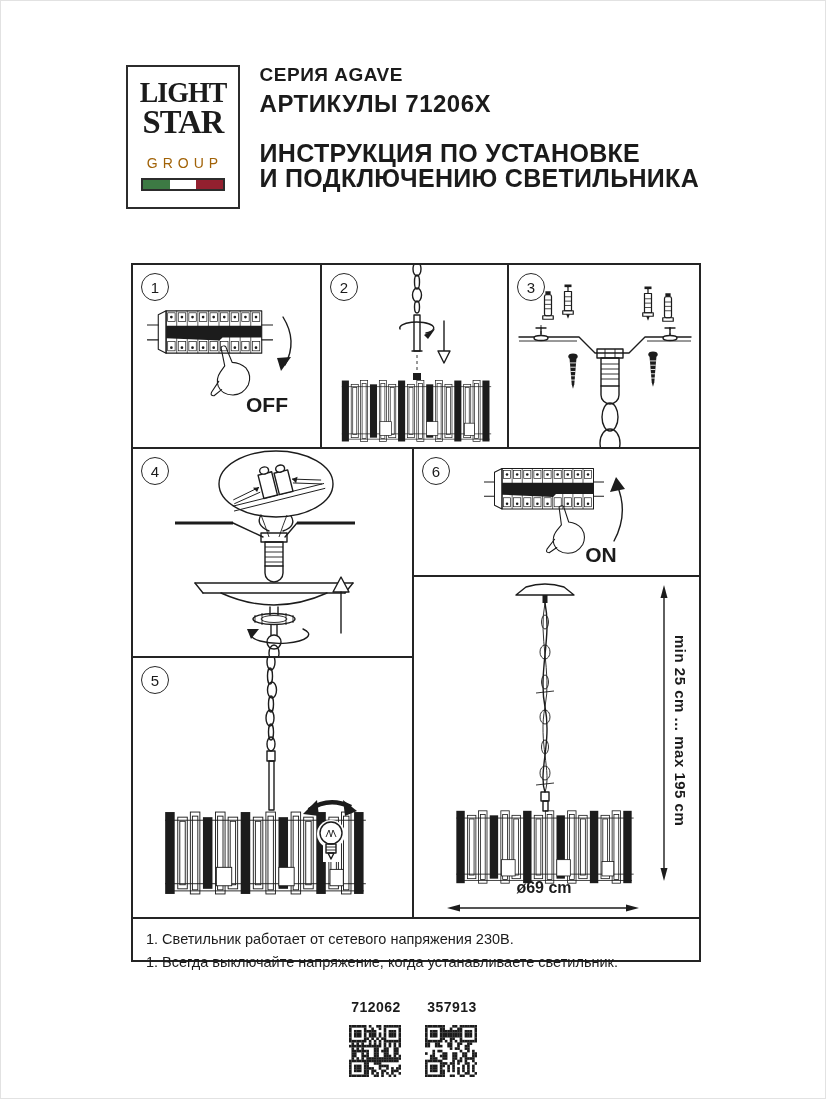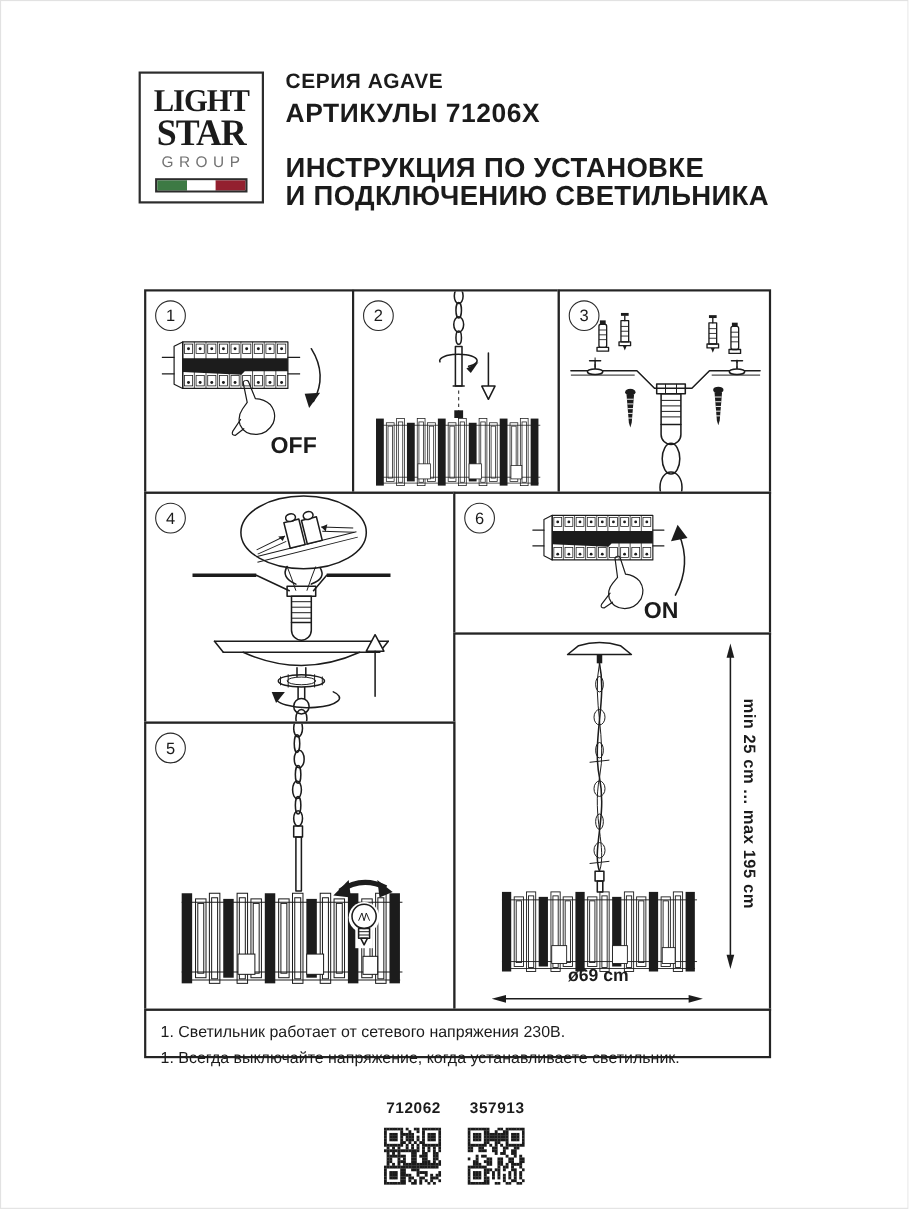--- a/index.html
+++ b/index.html
@@ -1,24 +1,24 @@
 <!DOCTYPE html>
 <html><head>
 <meta charset="utf-8">
 <style>
   html,body{margin:0;padding:0;background:#ffffff;}
   #page{position:relative;width:826px;height:1099px;background:#ffffff;
         font-family:"Liberation Sans",sans-serif;color:#1b1b1b;overflow:hidden;
         border:1px solid #e2e2e2;box-sizing:border-box;}
   
-  .logo-box{position:absolute;left:125px;top:64px;width:114px;height:120px;
+  .logo-box{position:absolute;left:125px;top:64px;width:114px;height:144px;
             border:2px solid #2c2c2c;box-sizing:border-box;text-align:center;padding-top:12px;background:#fff;}
   .logo-l1{font-family:"Liberation Serif",serif;font-weight:700;font-size:29px;line-height:27px;letter-spacing:-1px;transform:scaleX(.96);}
   .logo-l2{font-family:"Liberation Serif",serif;font-weight:700;font-size:34px;line-height:31px;letter-spacing:-1px;transform:scaleX(.96);}
-  .logo-l3{font-size:14px;letter-spacing:5px;color:#737373;margin-top:2px;margin-left:4px;}
+  .logo-l3{font-size:14px;letter-spacing:5px;color:#a16207;margin-top:18px;margin-left:4px;}
   .logo-flag{width:80px;height:9px;border:2px solid #2c2c2c;margin:7px auto 0;display:flex;}
   .logo-flag span{flex:1;}
   .title-block{position:absolute;right:126px;top:60px;font-weight:700;}
   .title-series{font-size:19px;line-height:28px;letter-spacing:.5px;}
   .title-articles{font-size:24px;line-height:29px;letter-spacing:.5px;}
   .title-main{margin-top:23px;font-size:25px;line-height:25px;letter-spacing:.3px;}
   
   .panel{position:absolute;border:2px solid #242424;box-sizing:border-box;background:#fff;}
   #p1{left:130px;top:262px;width:191px;height:186px;}
   #p2{left:319px;top:262px;width:189px;height:186px;}

